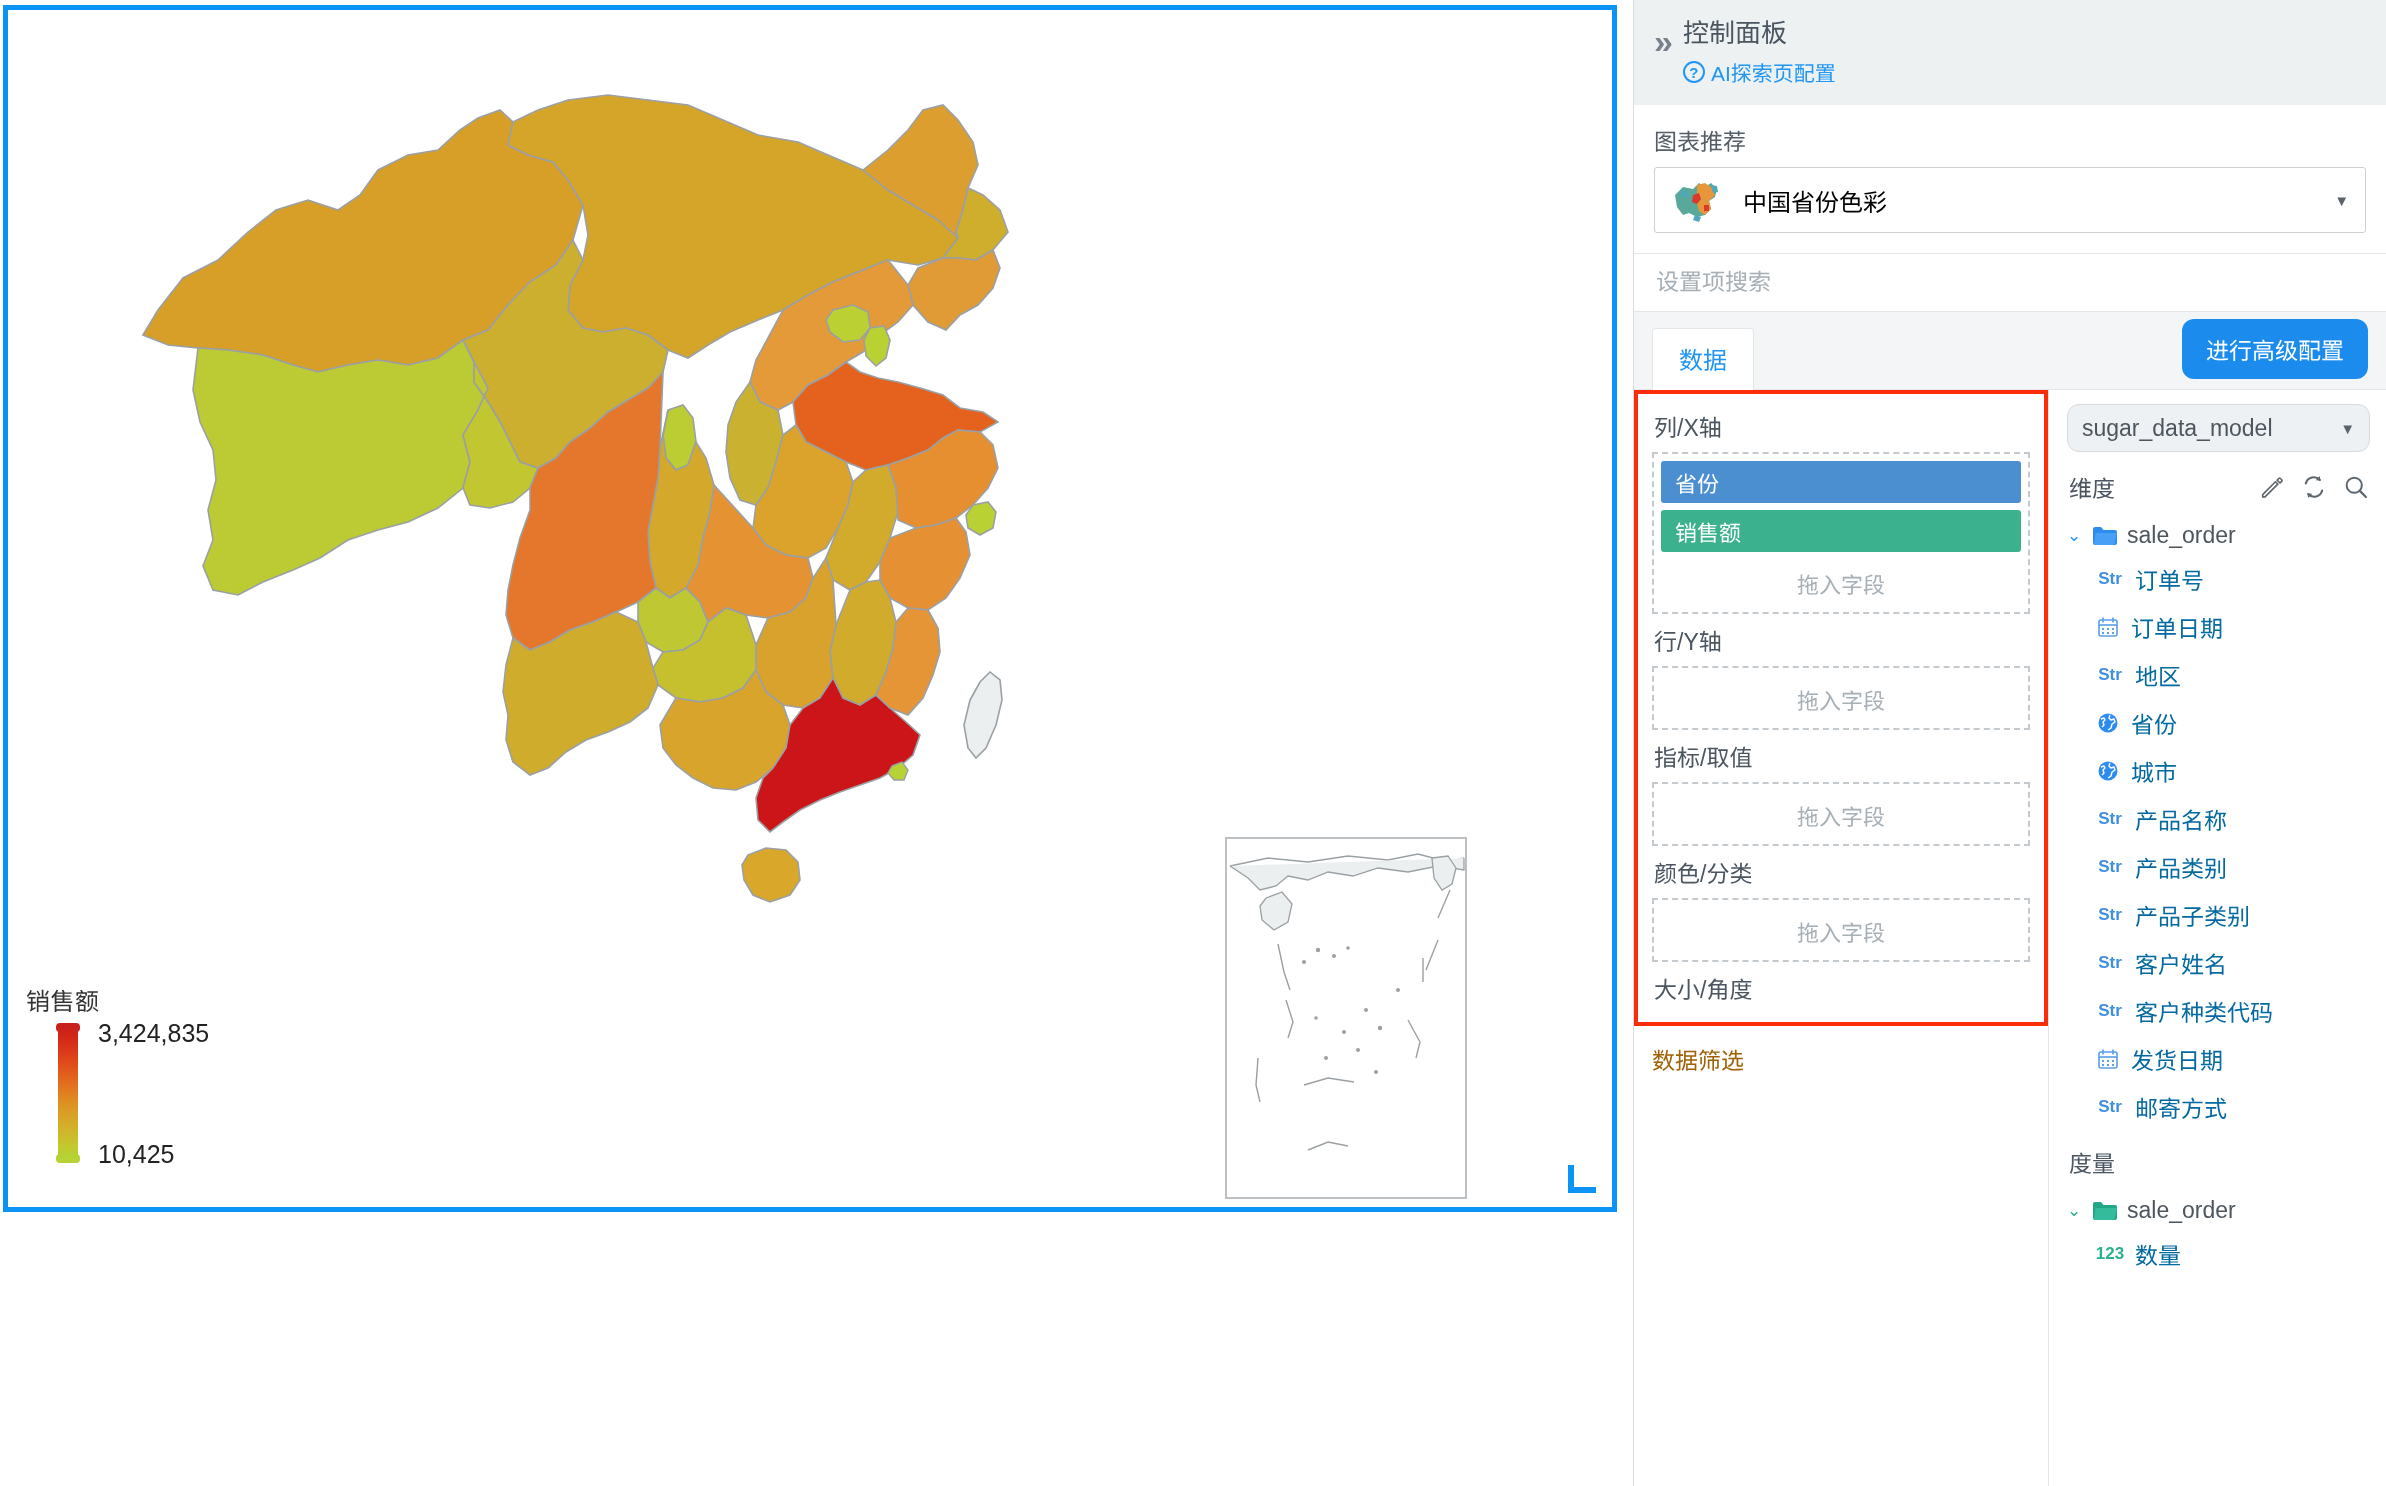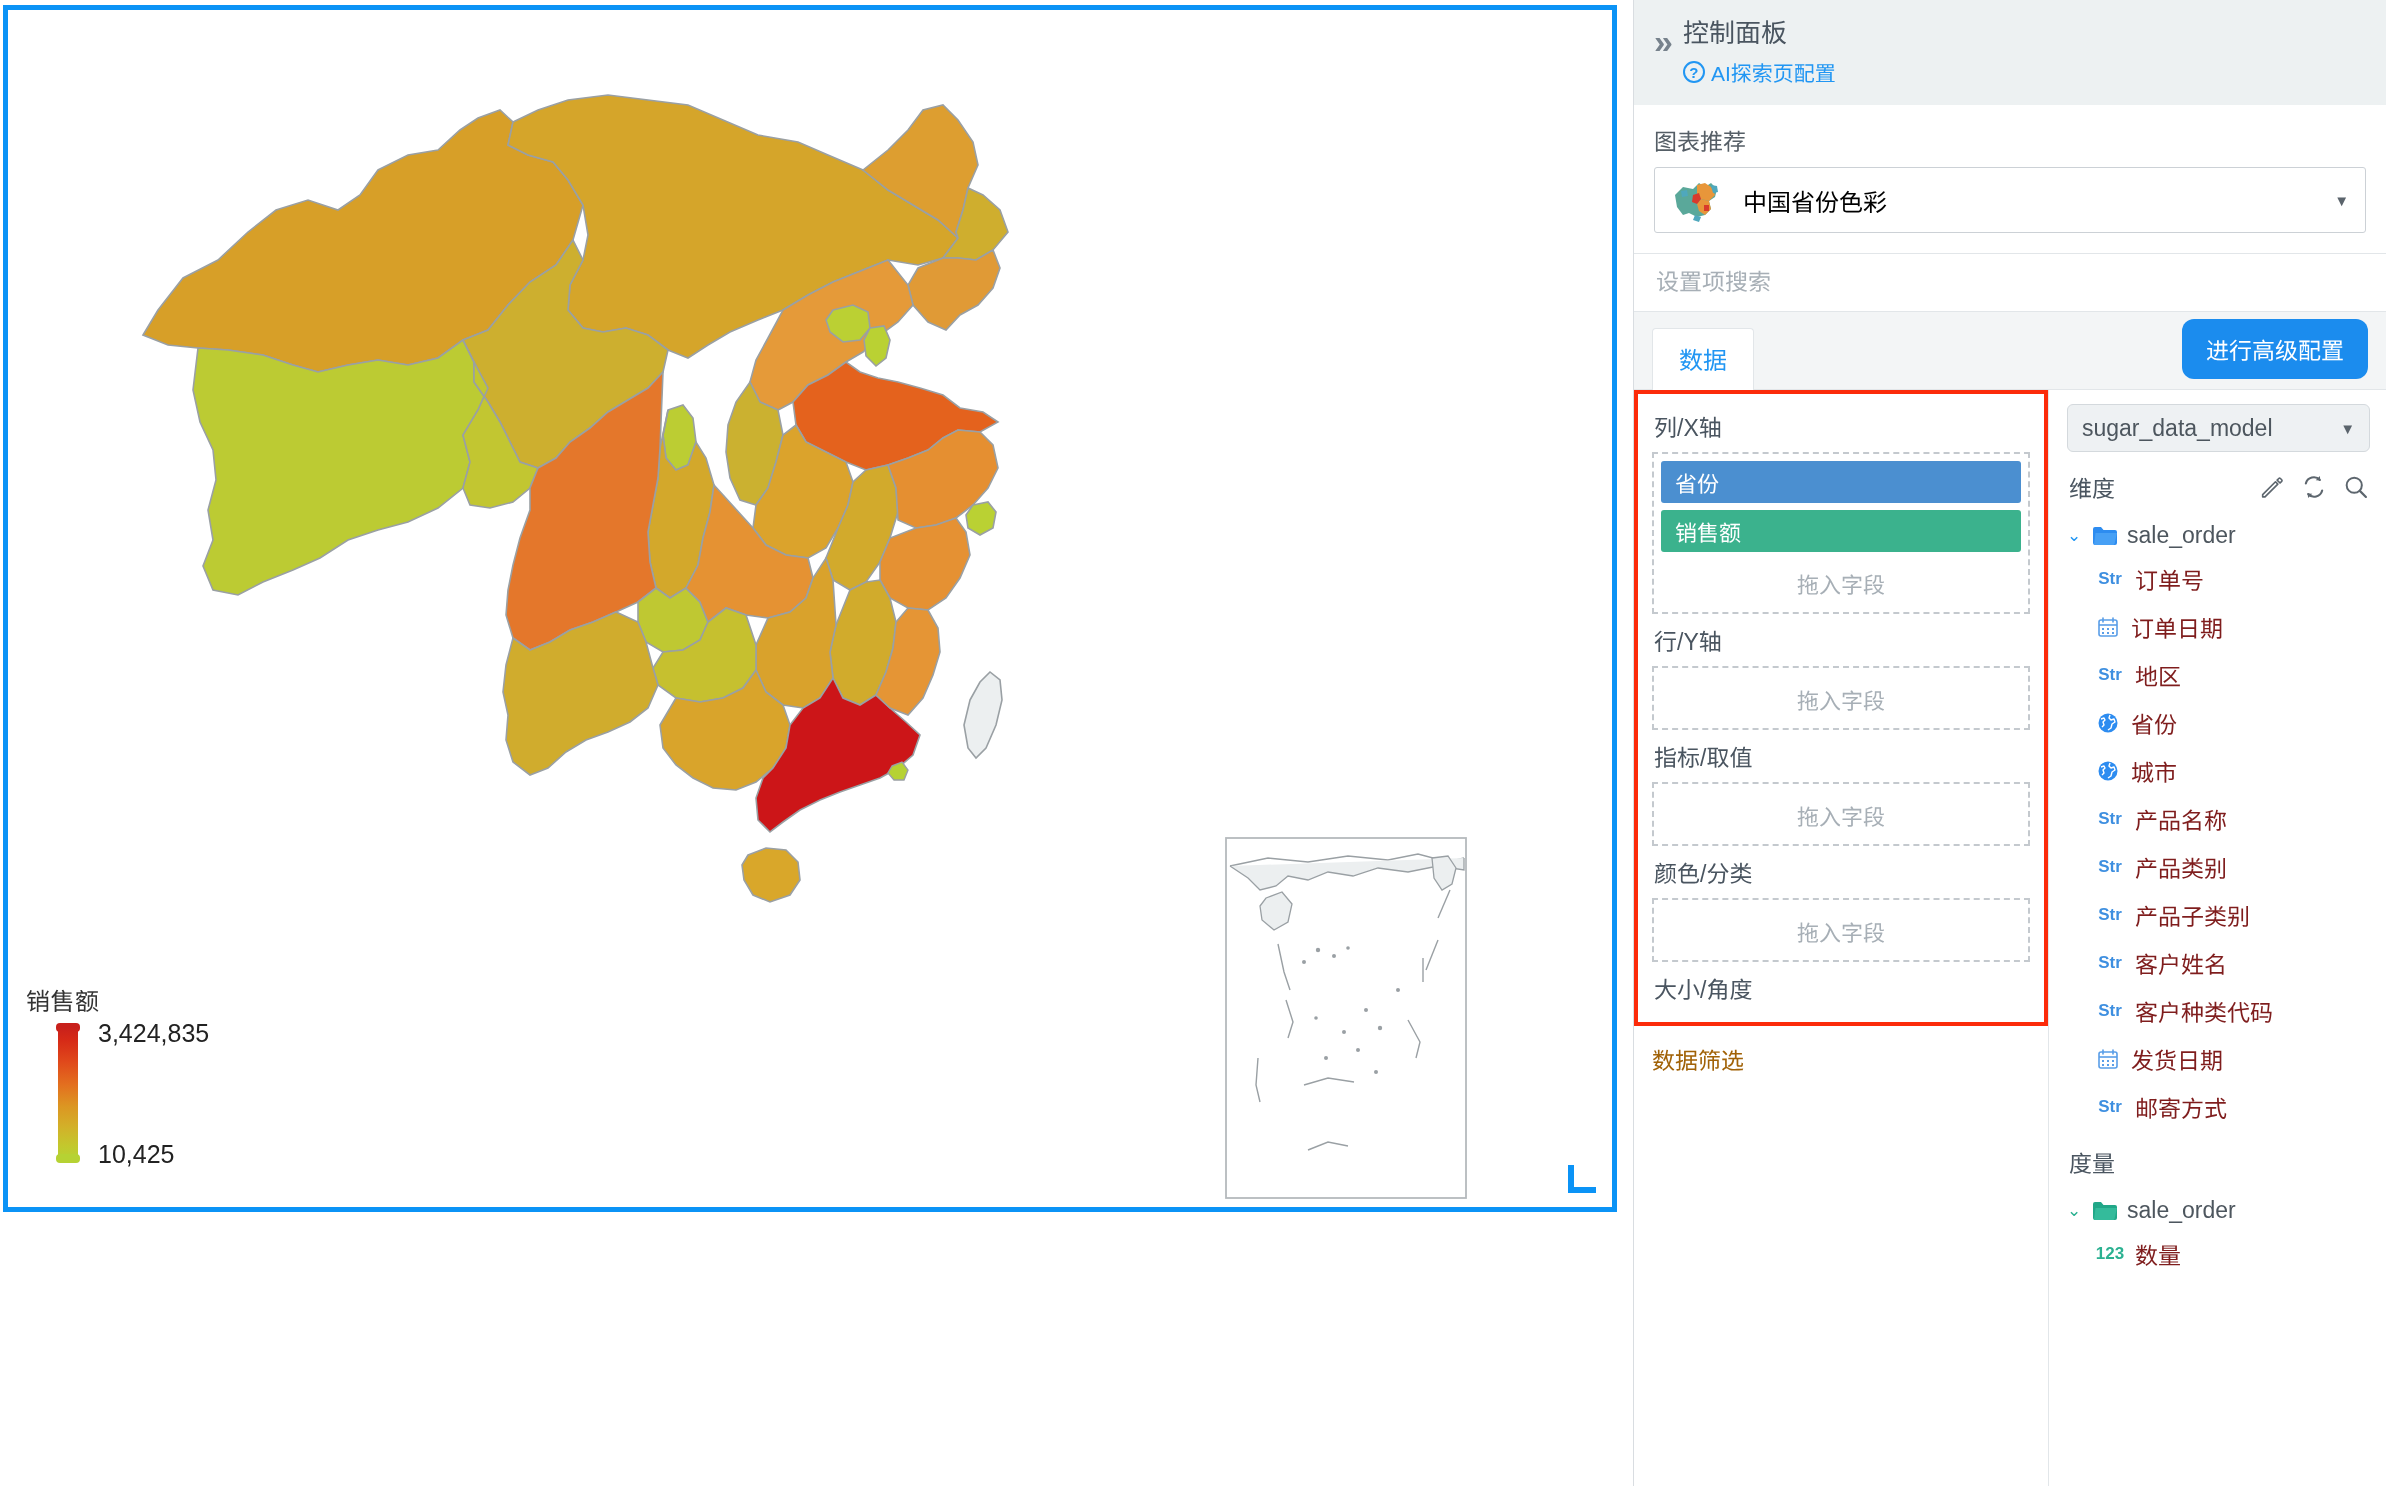--- a/index.html
+++ b/index.html
@@ -197,21 +197,21 @@
   }
 
   
   .fields-col {
     flex: 1 1 auto;
     padding: 14px 16px 0 18px;
     display: flex; flex-direction: column;
     min-width: 0;
   }
   .model-select {
-    background: #eef1f3; border: 1px solid #d4d9dd; border-radius: 6px;
+    background: #eef1f3; border: 1px solid #d4d9dd; border-radius: 12px;
     height: 48px; display: flex; align-items: center;
     padding: 0 14px; gap: 4px; cursor: pointer; margin-bottom: 10px;
   }
   .model-name { flex: 1 1 auto; font-size: 23px; color: #4d565e; }
   .section-head {
     display: flex; align-items: center; gap: 14px;
     margin: 8px 0 10px 2px;
   }
   .section-title { font-size: 23px; color: #4a5560; flex: 1 1 auto; }
   .head-icon { width: 28px; height: 28px; color: #5d666e; cursor: pointer; }
@@ -225,21 +225,21 @@
   .field-row {
     display: flex; align-items: center; gap: 10px;
     padding: 7px 0 7px 28px; cursor: pointer;
   }
   .ftype {
     font-size: 17px; color: #3e8fe0; font-weight: bold;
     width: 30px; flex: 0 0 30px; text-align: center;
   }
   .ftype.num { color: #2bb191; }
   .ficon { width: 26px; flex: 0 0 26px; display: flex; justify-content: center; }
-  .fname { font-size: 23px; color: #7f1d1d; }
+  .fname { font-size: 23px; color: #0369a1; }
 </style>
 </head>
 <body>
 
 <div id="app">
 
   <div class="canvas-pane">
     <div class="chart-frame">
 
       <div class="map-holder">

